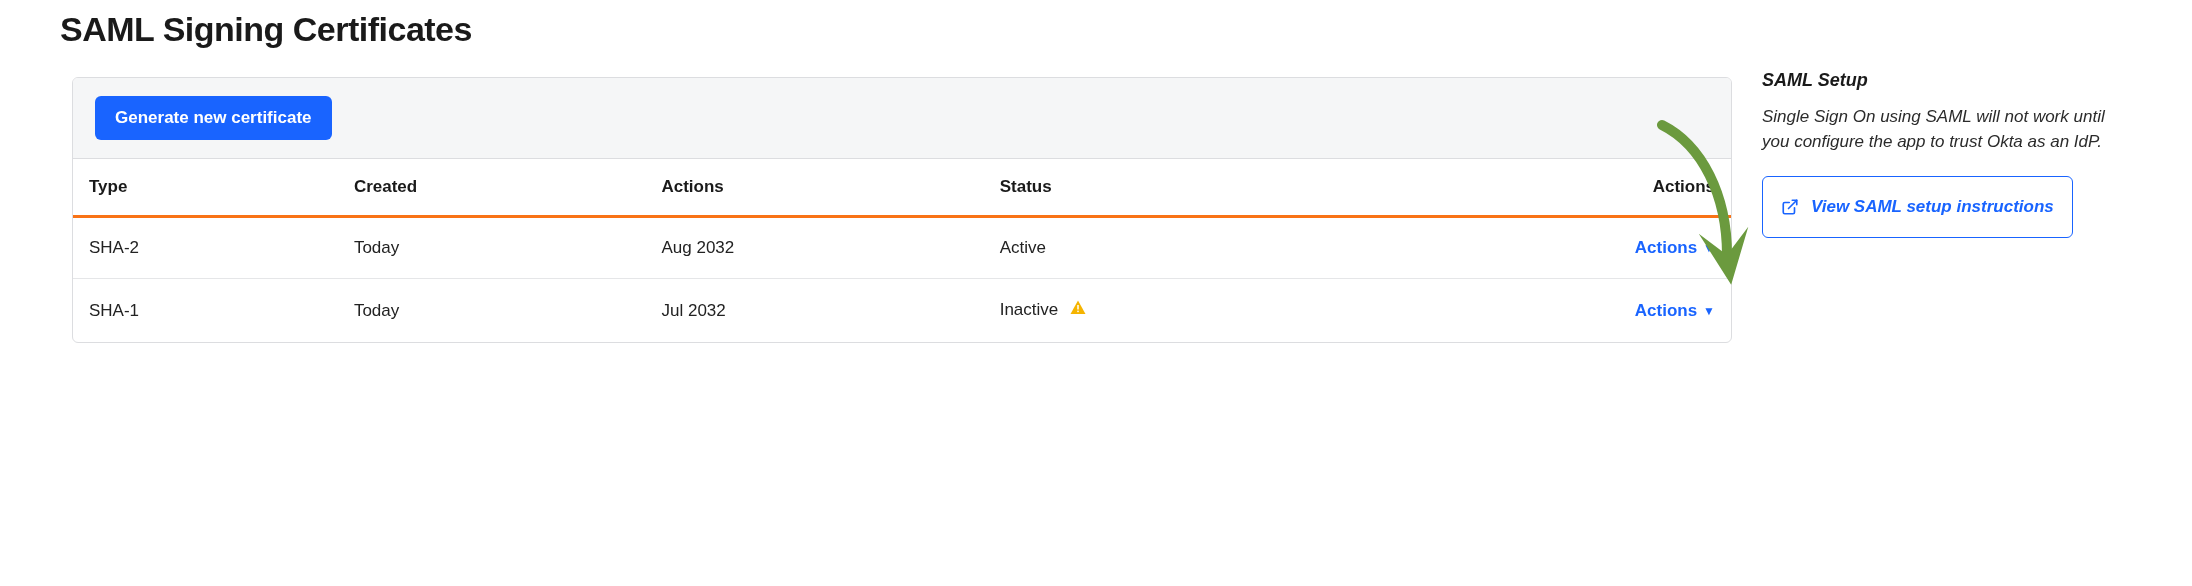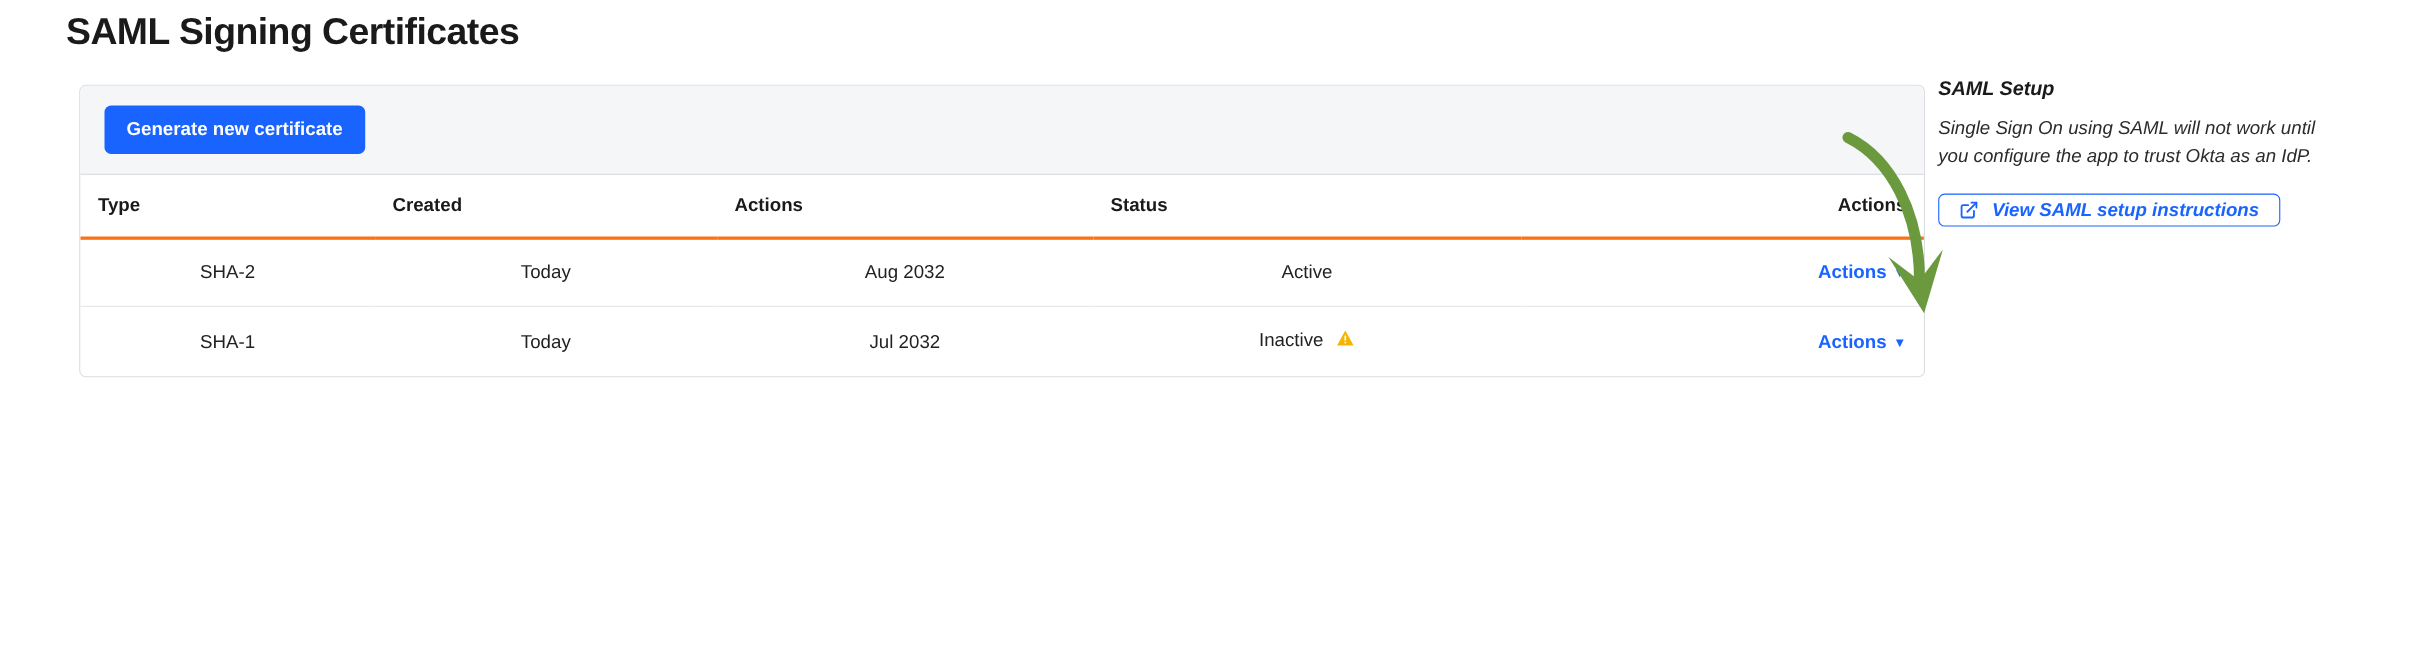--- a/index.html
+++ b/index.html
@@ -4,21 +4,21 @@
 <style>
   * { box-sizing: border-box; margin: 0; padding: 0; }
   body {
     font-family: -apple-system, BlinkMacSystemFont, "Segoe UI", Helvetica, Arial, sans-serif;
     background: #ffffff;
     color: #1a1a1a;
     padding: 10px 60px;
   }
   .page {
     display: flex;
-    gap: 12px;
+    gap: 30px;
     align-items: flex-start;
   }
   .main-col { flex: 1; }
   .side-col { width: 370px; padding-top: 60px; font-style: italic; }
 
   h1.page-title {
     font-size: 34px;
     font-weight: 800;
     letter-spacing: -0.5px;
     margin-bottom: 28px;
@@ -55,21 +55,20 @@
     font-size: 17px;
     padding: 18px 16px;
     border-bottom: 3px solid #f97316;
   }
   table.cert-table th:last-child { text-align: right; }
   table.cert-table td {
     font-size: 17px;
     padding: 20px 16px;
     border-top: 1px solid #e5e6e8;
     color: #222;
-    text-align: center;
   }
   table.cert-table td.actions-cell { text-align: right; }
   .actions-link {
     color: #1964ff;
     font-weight: 700;
     cursor: pointer;
     text-decoration: none;
     display: inline-flex;
     align-items: center;
     gap: 6px;
@@ -95,21 +94,21 @@
     margin-bottom: 22px;
   }
   .btn-outline {
     display: inline-flex;
     align-items: center;
     gap: 12px;
     border: 1px solid #1964ff;
     color: #1964ff;
     background: #ffffff;
     border-radius: 6px;
-    padding: 4px 18px;
+    padding: 20px 18px;
     font-size: 17px;
     font-weight: 700;
     cursor: pointer;
     text-decoration: none;
   }
   .ext-icon svg { display: block; }
   .status-cell { white-space: nowrap; }
   .arrow-annotation {
     position: absolute;
     pointer-events: none;

